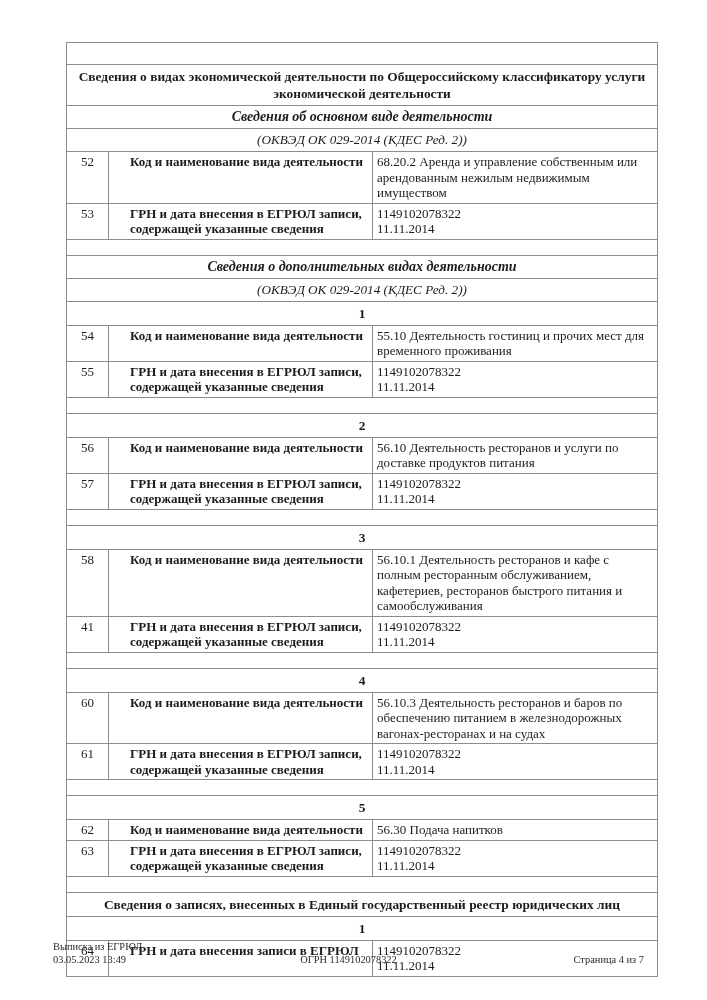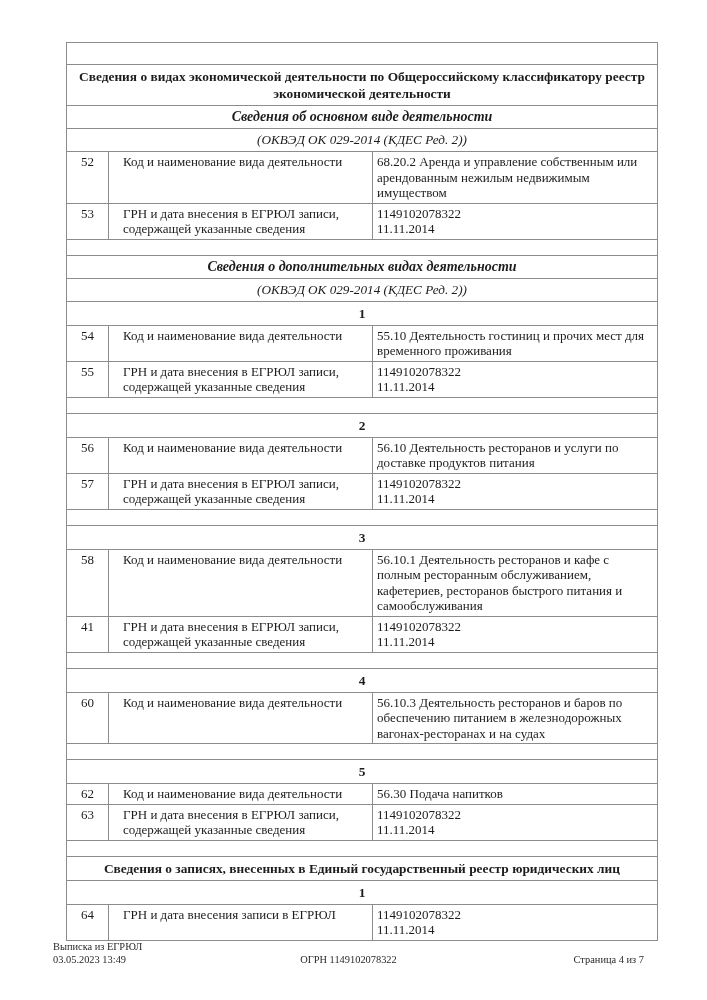--- a/index.html
+++ b/index.html
@@ -20,21 +20,21 @@
   }
   .doc-table td {
     border: 1px solid #8c8c8c;
     font-size: 13px;
     line-height: 15.5px;
     vertical-align: top;
     padding: 2px 4px;
     word-wrap: break-word;
   }
   .doc-table td.num   { text-align: center; padding: 2px 1px; }
-  .doc-table td.label { padding-left: 14px; }
+  .doc-table td.label { padding-left: 21px; font-weight: bold; }
   .doc-table td.value { white-space: pre-line; }
   .doc-table td.title { text-align: center; padding: 3px 6px; vertical-align: middle; }
   .doc-table td.title.bold        { font-weight: bold; font-size: 13.4px; line-height: 17px; }
   .doc-table td.title.bold-italic { font-weight: bold; font-style: italic; font-size: 14px; line-height: 16px; }
   .doc-table td.title.italic      { font-style: italic; font-size: 13.2px; line-height: 16px; }
   .doc-table td.blank  { height: 17px; }
   .doc-table td.spacer { height: 11px; }
   .page-footer {
     position: absolute;
     left: 53px; top: 941px;
@@ -57,21 +57,21 @@
   <colgroup>
     <col style="width:42px">
     <col style="width:264px">
     <col style="width:285px">
   </colgroup>
   <tbody>
       <tr>
         <td colspan="3" class="blank"></td>
       </tr>
       <tr>
-        <td colspan="3" class="title bold">Сведения о видах экономической деятельности по Общероссийскому классификатору реестр экономической деятельности</td>
+        <td colspan="3" class="title bold">Сведения о видах экономической деятельности по Общероссийскому классификатору услуги экономической деятельности</td>
       </tr>
       <tr>
         <td colspan="3" class="title bold-italic">Сведения об основном виде деятельности</td>
       </tr>
       <tr>
         <td colspan="3" class="title italic">(ОКВЭД ОК 029-2014 (КДЕС Ред. 2))</td>
       </tr>
       <tr>
         <td class="num">52</td>
         <td class="label">Код и наименование вида деятельности</td>
@@ -143,20 +143,26 @@
       <tr>
         <td colspan="3" class="spacer"></td>
       </tr>
       <tr>
         <td colspan="3" class="title bold">4</td>
       </tr>
       <tr>
         <td class="num">60</td>
         <td class="label">Код и наименование вида деятельности</td>
         <td class="value">56.10.3 Деятельность ресторанов и баров по обеспечению питанием в железнодорожных вагонах-ресторанах и на судах</td>
+      </tr>
+      <tr>
+        <td class="num">61</td>
+        <td class="label">ГРН и дата внесения в ЕГРЮЛ записи, содержащей указанные сведения</td>
+        <td class="value">1149102078322
+11.11.2014</td>
       </tr>
       <tr>
         <td colspan="3" class="spacer"></td>
       </tr>
       <tr>
         <td colspan="3" class="title bold">5</td>
       </tr>
       <tr>
         <td class="num">62</td>
         <td class="label">Код и наименование вида деятельности</td>

